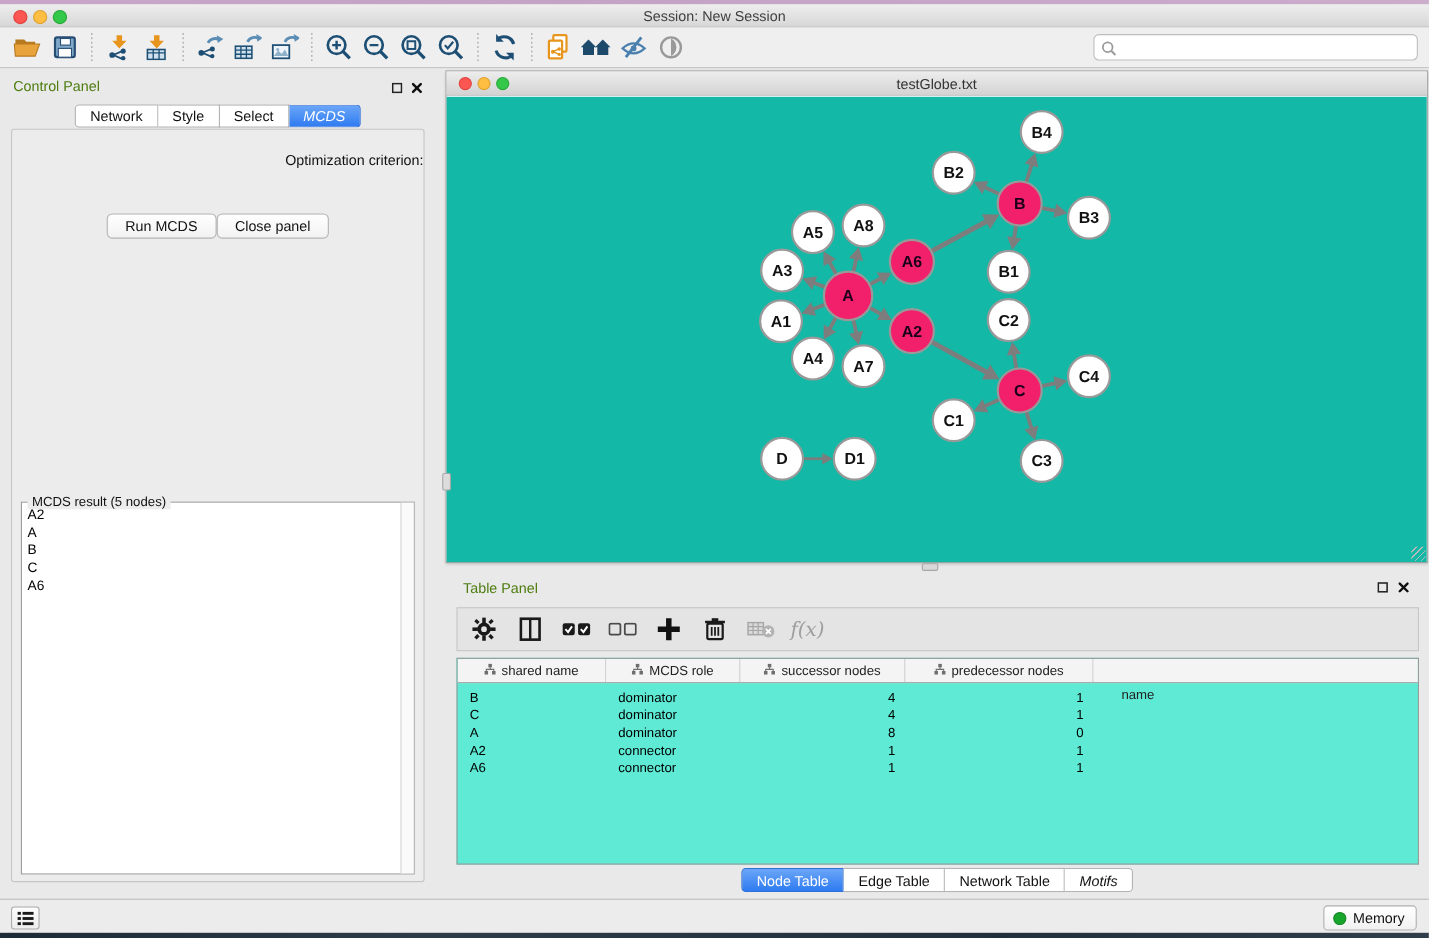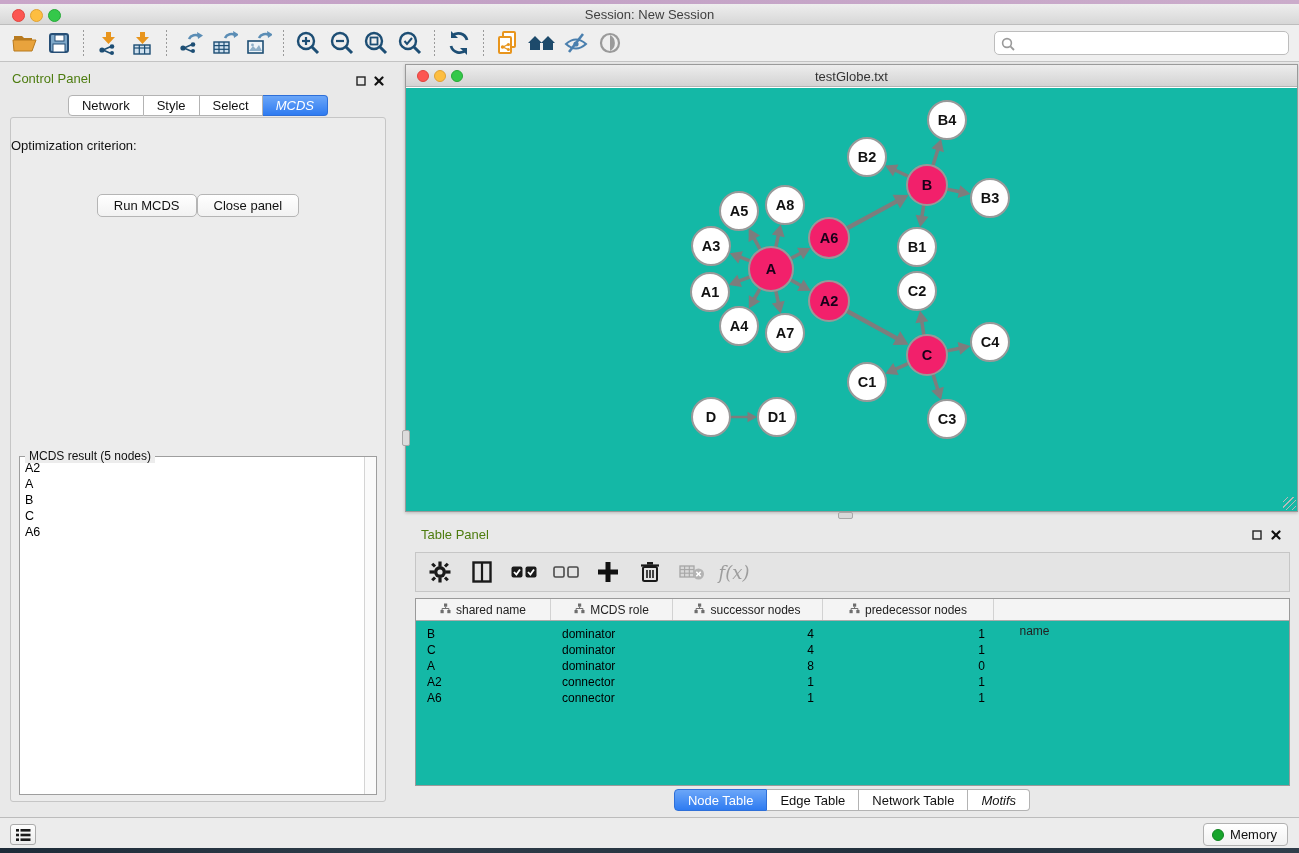--- a/index.html
+++ b/index.html
@@ -47,21 +47,21 @@
   .cp-head .panel-header-title { position:absolute; left:8px; top:7px; }
   .float-ico, .close-ico { position:absolute; top:8px; cursor:default; }
   .tabs-row { position:absolute; top:31px; left:0; width:100%; display:flex; justify-content:center; }
   .tab { height:21px; line-height:20px; padding:0 13px; font-size:13px; color:#111;
     background:#fff; border:1px solid #b3b3b3; border-left:none; }
   .tab:first-child { border-left:1px solid #b3b3b3; border-radius:4px 0 0 4px; }
   .tab:last-child { border-radius:0 4px 4px 0;font-style:italic; }
   .tab.selected { background:linear-gradient(#6ba6f8,#2e7bf1); color:#fff; border-color:#2e6fd8; }
   .cp-content { position:absolute; left:6px; right:6px; top:53px; bottom:4px;
     background:#ececec; border:1px solid #c6c6c6; border-radius:3px; }
-  .opt-label { position:absolute; top:20px; left:0; right:0; text-align:left;
+  .opt-label { position:absolute; top:20px; left:0; right:0; text-align:right;
     font-size:13px; color:#111; }
   .combo { position:absolute; top:40px; left:33px; width:318px; height:25px;
     background:#fff; border:1px solid #b5b5b5; border-radius:5px; }
   .combo .combo-text { position:absolute; left:9px; top:4px; font-size:13px; color:#111; white-space:nowrap; }
   .combo .stepper { position:absolute; right:-1px; top:-1px; width:23px; height:25px;
     background:linear-gradient(#66a5f9,#2a78f3); border-radius:0 5px 5px 0;
     display:flex; align-items:center; justify-content:center; }
   .btn-row { position:absolute; top:76px; left:0; right:0; display:flex; justify-content:center; }
   .mac-btn { height:23px; padding:0 16px; font-size:13px; color:#111;
     background:linear-gradient(#ffffff,#f2f2f2); border:1px solid #b5b5b5; border-radius:5px;
@@ -95,21 +95,21 @@
   
   .table-panel { position:absolute; left:405px; top:518px; width:894px; height:297px; }
   .tp-head { position:relative; height:30px; }
   .tp-head .panel-header-title { position:absolute; left:16px; top:9px; }
   .tp-toolbar { position:absolute; left:10px; right:9px; top:34px; height:40px;
     background:#e4e4e4; border:1px solid #c6c6c6; display:flex; align-items:center;
     padding-left:10px; gap:14px; }
   .tp-ico { width:28px; height:28px; display:flex; align-items:center; justify-content:center; }
   .fx { font-family:"DejaVu Serif", serif; font-style:italic; font-size:18px; color:#9d9d9d; }
   .tbl { position:absolute; left:10px; right:9px; top:80px; height:188px;
-    background:#14b8a6; border:1px solid #9a9a9a; overflow:hidden; }
+    background:#5eead4; border:1px solid #9a9a9a; overflow:hidden; }
   .tbl-header { display:flex; height:22px; background:#f4f4f4; border-bottom:1px solid #ababab; }
   .th { display:flex; align-items:center; justify-content:center; gap:5px;
     font-size:12px; color:#222; border-right:1px solid #d2d2d2; }
   .th:last-child { border-right:none; }
   .c0 { width:135px; } .c1 { width:122px; } .c2 { width:150px; } .c3 { width:171px; }
   .c4 { width:82px;margin-top:32px; } .c5 { flex:1; }
   .trow { display:flex; height:16px; }
   .td { font-size:12px; color:#000; line-height:16px; white-space:nowrap; overflow:hidden; }
   .td.al { padding-left:11px; text-align:left; }
   .td.ar { padding-right:9px; text-align:right; }

